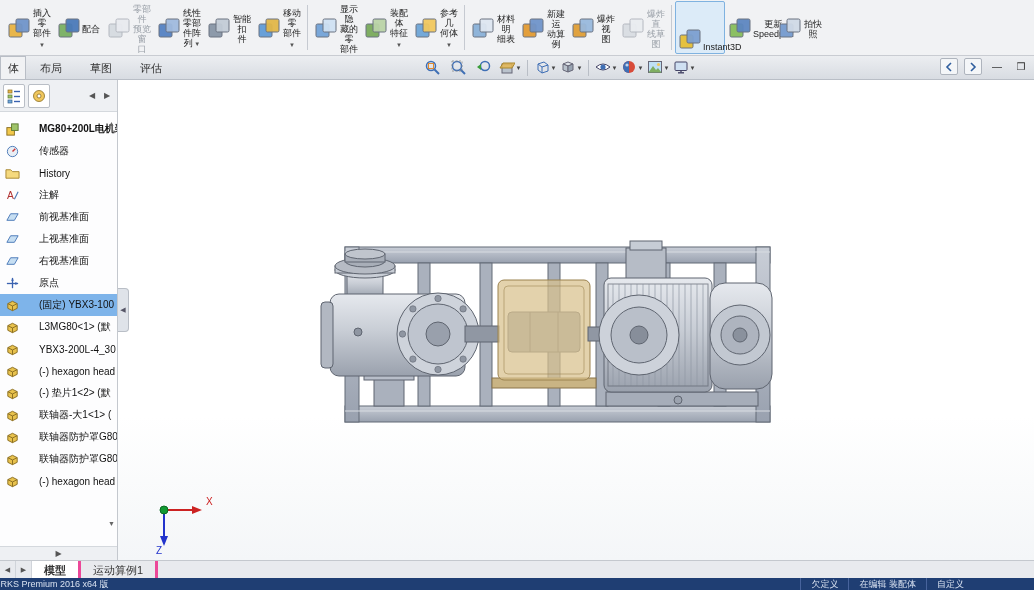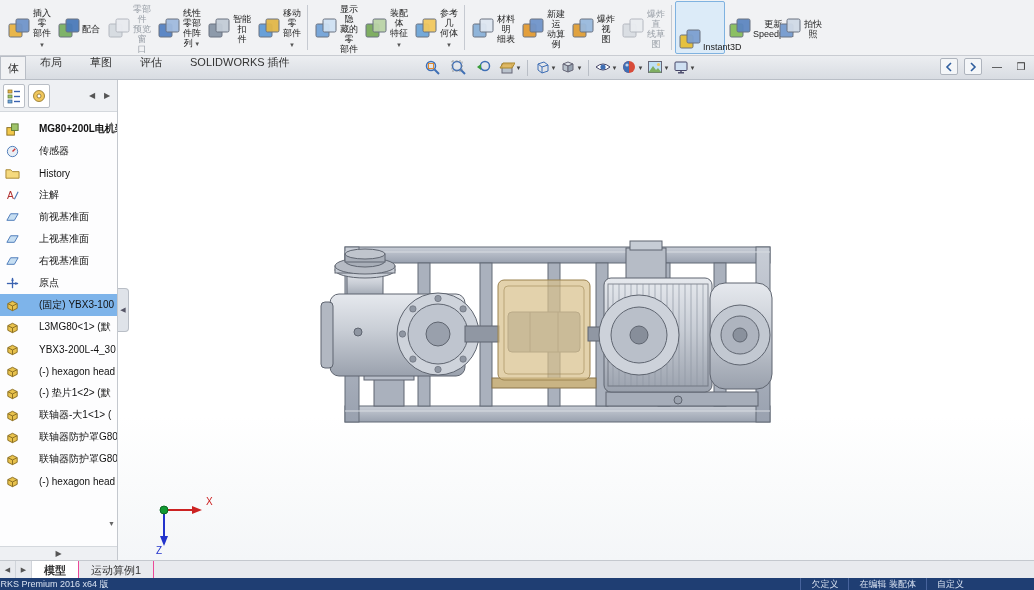--- a/index.html
+++ b/index.html
@@ -19,21 +19,21 @@
   .ricon svg { width:100%; height:100%; }
   .rlabel { font-size:9px; line-height:10px; text-align:center; color:#222; margin-top:1px; }
   .rbtn.disabled .rlabel { color:#9aa0a8; }
   .rbtn.disabled .ricon { opacity:.45; }
   .rarrow { font-size:6px; color:#555; }
 
   
   .tabrow { height:24px; background:linear-gradient(#eceef1,#d8dce2);
     border-bottom:1px solid #b9bec6; display:flex; align-items:flex-end; position:relative; }
   .cmtabs { display:flex; align-items:flex-end; height:100%; }
-  .cmtab { padding:4px 13px 9px; color:#333; border:1px solid transparent; border-bottom:none;
+  .cmtab { padding:4px 13px 3px; color:#333; border:1px solid transparent; border-bottom:none;
     white-space:nowrap; }
   .cmtab.active { background:#f1f2f4; border-color:#b9bec6; }
   .cmtab.partial { width:26px; padding:4px 6px 3px 4px; overflow:hidden;
     display:flex; justify-content:flex-end; }
   .viewtools { position:absolute; left:420px; top:0; height:24px;
     display:flex; align-items:center; gap:2px; }
   .vbtn { width:24px; height:21px; display:flex; align-items:center; justify-content:center;
     border-radius:2px; gap:1px; }
   .vbtn svg { width:16px; height:16px; }
   .vsep { width:1px; height:16px; background:#b9bec6; margin:0 3px; }
@@ -75,21 +75,21 @@
     background:#dfe3e9; border:1px solid #b9bec6; border-left:none;
     border-radius:0 4px 4px 0; display:flex; align-items:center; justify-content:center;
     font-size:7px; color:#556; }
   .triad { position:absolute; left:28px; top:412px; }
 
   
   .btabs { height:18px; background:#e8eaee; border-top:1px solid #c4c8ce;
     display:flex; align-items:stretch; }
   .btab-nav { width:16px; display:flex; align-items:center; justify-content:center;
     font-size:7px; color:#555; border-right:1px solid #d0d4da; }
-  .btab { padding:2px 12px 12px; border-right:1px solid #ec4899; color:#333; font-size:11px; }
+  .btab { padding:2px 12px 12px; border-right:3px solid #ec4899; color:#333; font-size:11px; }
   .btab.active { background:#fff; font-weight:bold; }
 
   
   .statusbar { height:12px; background:#1f3e73; color:#d8e1f0; font-size:9px;
     display:flex; align-items:center; overflow:hidden; }
   .sb-left { width:220px; overflow:hidden; white-space:nowrap; flex:0 0 auto; }
   .sb-left span { display:inline-block; margin-left:-42px; }
   .sb-items { margin-left:auto; display:flex; align-items:center; height:100%; margin-right:60px; }
   .sb-item { padding:0 10px; border-left:1px solid #47639c; height:100%;
     display:flex; align-items:center; white-space:nowrap; }
@@ -224,21 +224,20 @@
         </div>
       </div>
     </div>
 
   <div class="tabrow">
     <div class="cmtabs">
         <div class="cmtab active partial">体</div>
         <div class="cmtab">布局</div>
         <div class="cmtab">草图</div>
         <div class="cmtab">评估</div>
-        <div class="cmtab">SOLIDWORKS 插件</div>
       </div>
     <div class="viewtools">
         <div class="vbtn">
           <span><svg viewBox="0 0 16 16">
               <circle cx="7" cy="7" r="4.5" fill="none" stroke="#3f6fb5" stroke-width="1.5"></circle>
               <line x1="10.5" y1="10.5" x2="15" y2="15" stroke="#3f6fb5" stroke-width="2"></line>
               <rect x="4.5" y="4.5" width="5" height="5" fill="none" stroke="#e08a2e" stroke-width="1"></rect>
             </svg></span>
         </div>
         <div class="vbtn">

